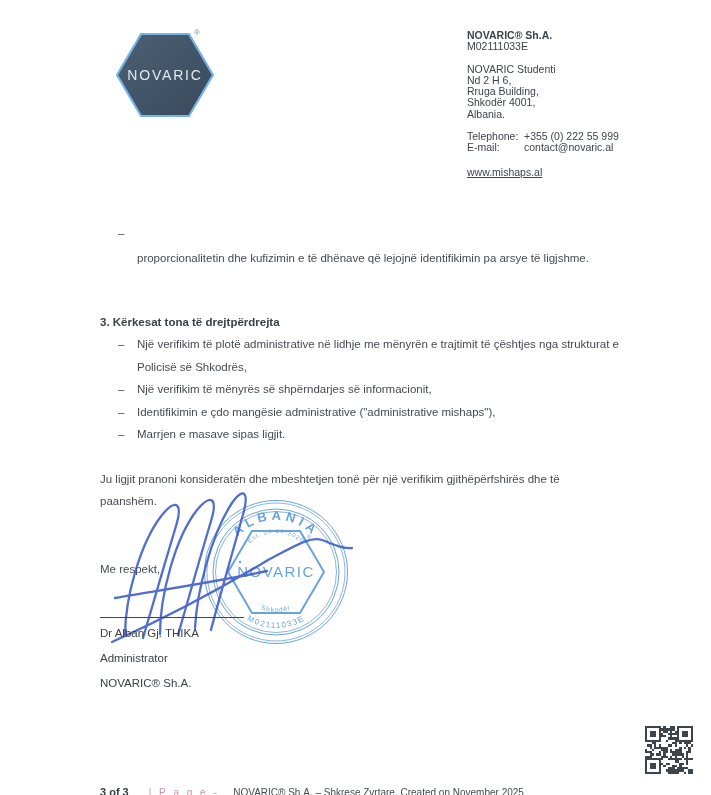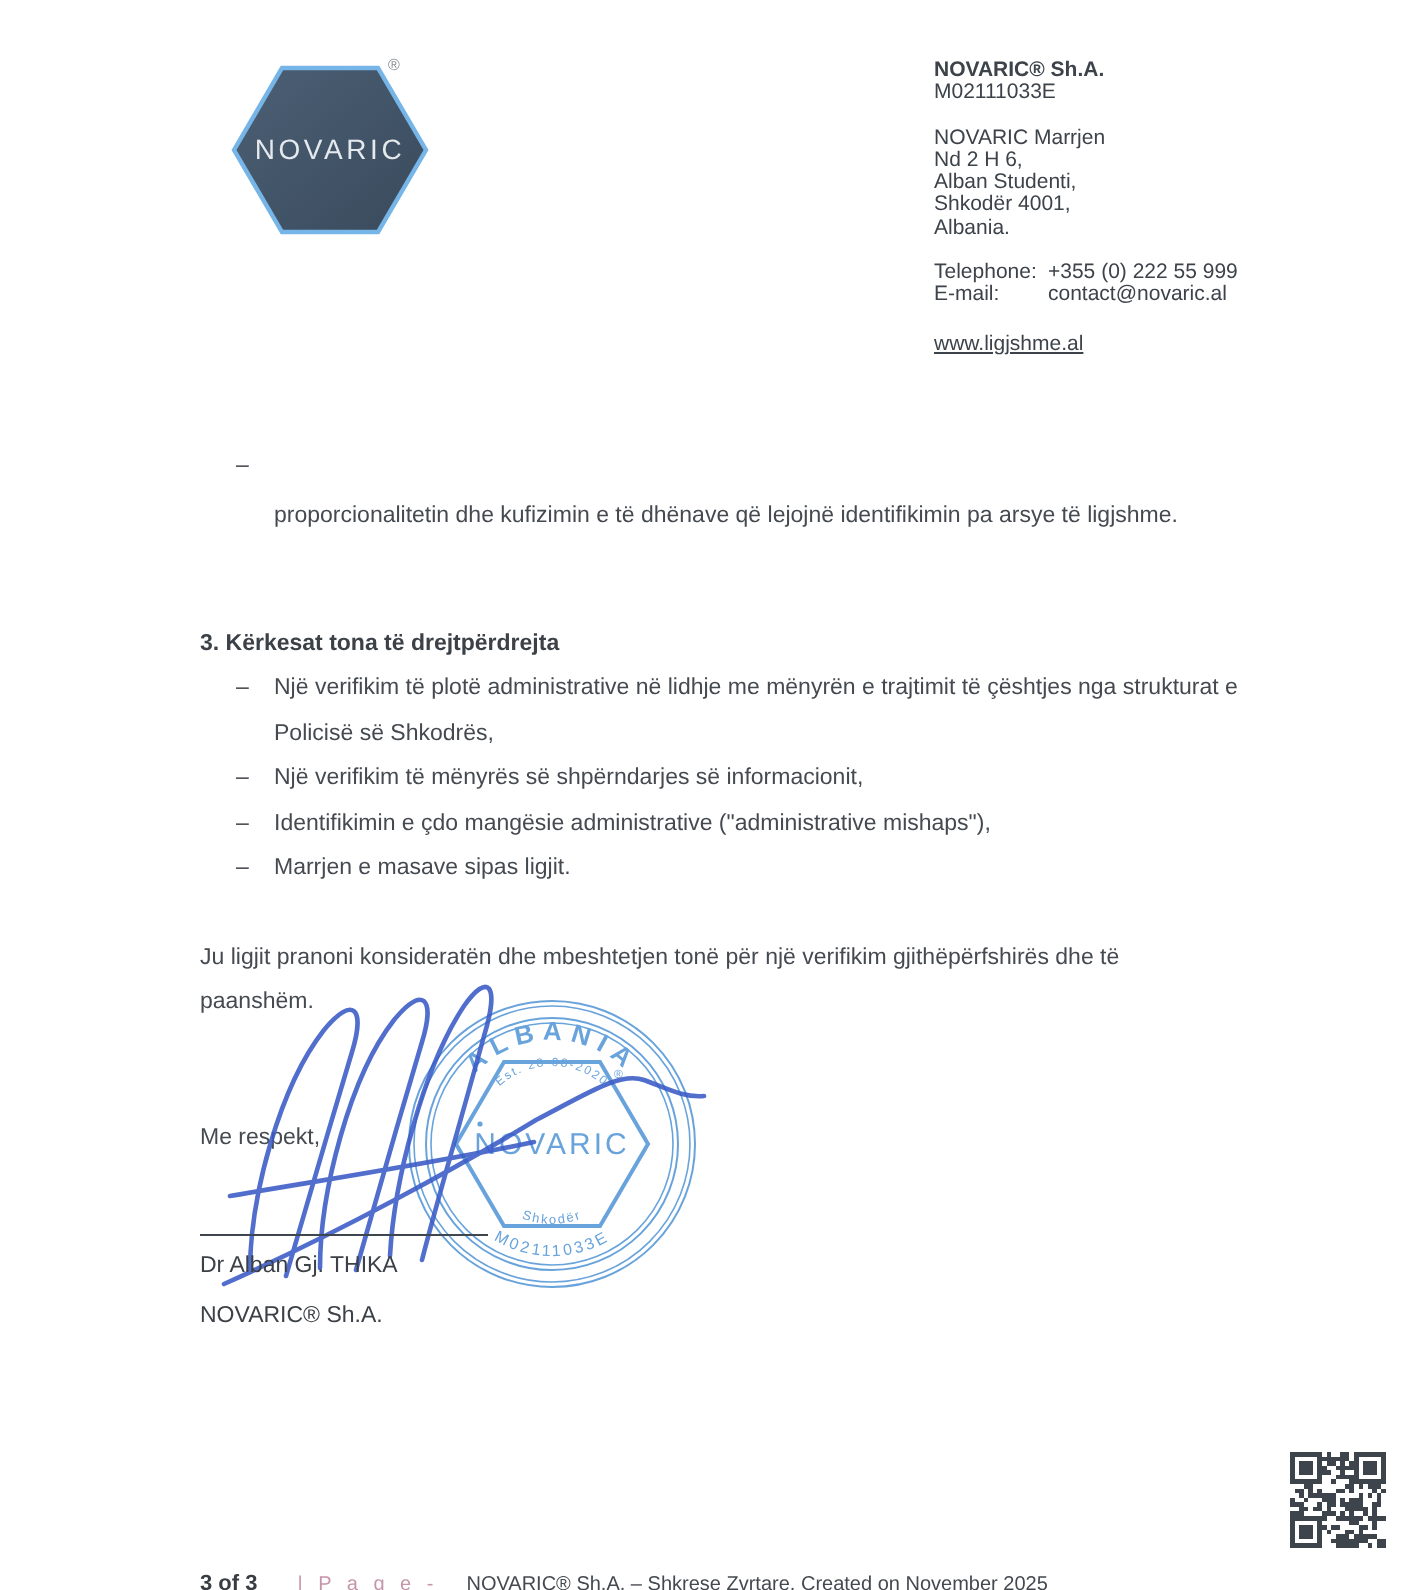--- a/index.html
+++ b/index.html
@@ -56,31 +56,31 @@
       <polygon points="2,44 26,3 74,3 98,44 74,85 26,85" fill="url(#hexg)" stroke="#76b5e7" stroke-width="2.2"></polygon>
       <text x="50" y="48.5" text-anchor="middle" font-size="14" letter-spacing="1.8" fill="#e4e9ee">NOVARIC</text>
     </svg>
   </div>
   <div class="logo-reg">®</div>
 
   <div class="company-info">
     <div class="bold">NOVARIC® Sh.A.</div>
     <div>M02111033E</div>
     <div class="ci-block">
-      <div>NOVARIC Marrjen</div>
+      <div>NOVARIC Studenti</div>
       <div>Nd 2 H 6,</div>
-      <div>Alban Studenti,</div>
+      <div>Rruga Building,</div>
       <div>Shkodër 4001,</div>
       <div>Albania.</div>
     </div>
     <div class="ci-block">
       <div><span class="ci-lbl">Telephone:</span><span>+355 (0) 222 55 999</span></div>
       <div><span class="ci-lbl">E-mail:</span><span>contact@novaric.al</span></div>
     </div>
-    <div class="website">www.ligjshme.al</div>
+    <div class="website">www.mishaps.al</div>
   </div>
 
   <div class="letter-body">
     <div class="row">
       <span class="marker">–</span>
       <span class="carryover">proporcionalitetin dhe kufizimin e të dhënave që lejojnë identifikimin pa arsye të ligjshme.</span>
     </div>
     <div class="section-heading">3. Kërkesat tona të drejtpërdrejta</div>
     <ul class="req-list">
       <li class="row">
@@ -141,20 +141,21 @@
       <path d="M65,156 C65,118 80,60 102,32 C116,15 123,20 116,43 C105,80 90,132 83,157"></path>
       <path d="M100,150 C102,112 117,55 137,25 C149,8 155,14 147,40 C136,80 122,128 116,152"></path>
       <path d="M20,120 C60,113 120,104 172,93"></path>
       <path d="M17,164 C75,138 135,105 173,82 C200,68 215,58 227,62 C238,66 247,71 257,70"></path>
     </g>
   </svg>
 
   <div class="sig-line"></div>
   <div class="sig-block">
     <div class="bold">Dr Alban Gj. THIKA</div>
+    <div>Administrator</div>
     <div class="bold">NOVARIC® Sh.A.</div>
   </div>
 
   <svg class="qr" viewBox="0 0 21 21" shape-rendering="crispEdges">
       <rect x="0" y="0" width="1" height="1" fill="#3e444b"></rect>
       <rect x="1" y="0" width="1" height="1" fill="#3e444b"></rect>
       <rect x="2" y="0" width="1" height="1" fill="#3e444b"></rect>
       <rect x="3" y="0" width="1" height="1" fill="#3e444b"></rect>
       <rect x="4" y="0" width="1" height="1" fill="#3e444b"></rect>
       <rect x="5" y="0" width="1" height="1" fill="#3e444b"></rect>

